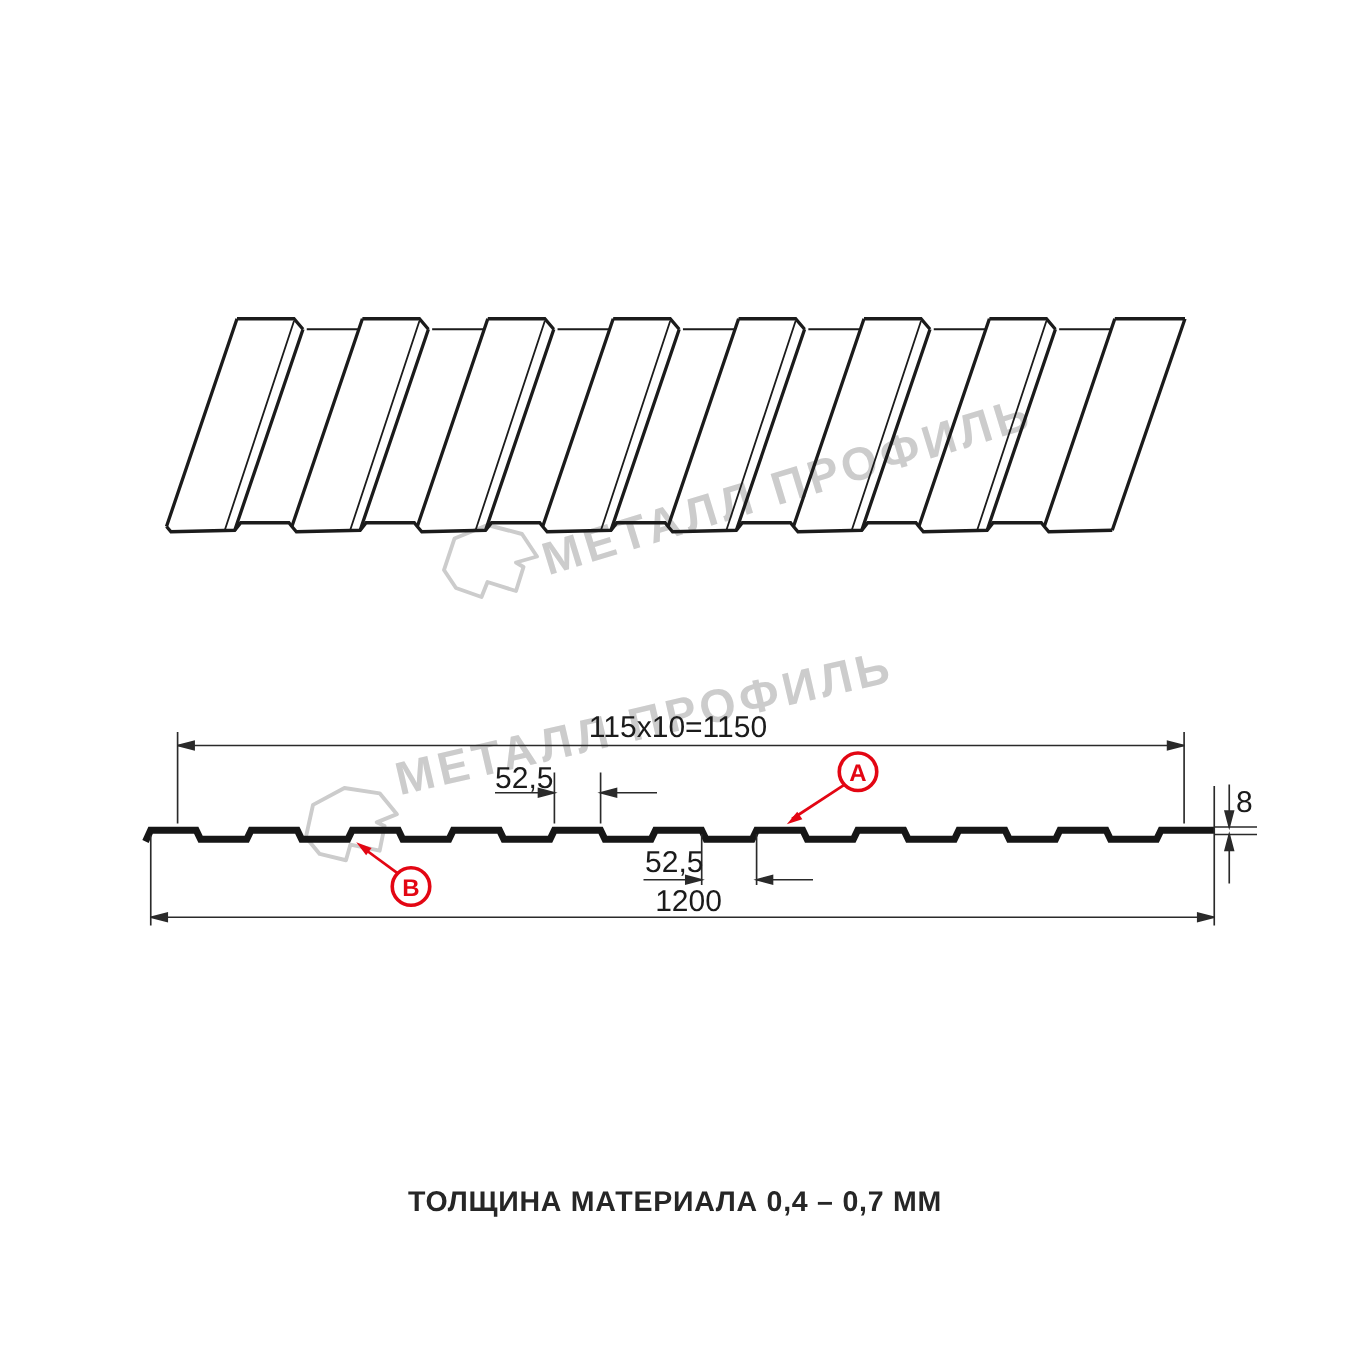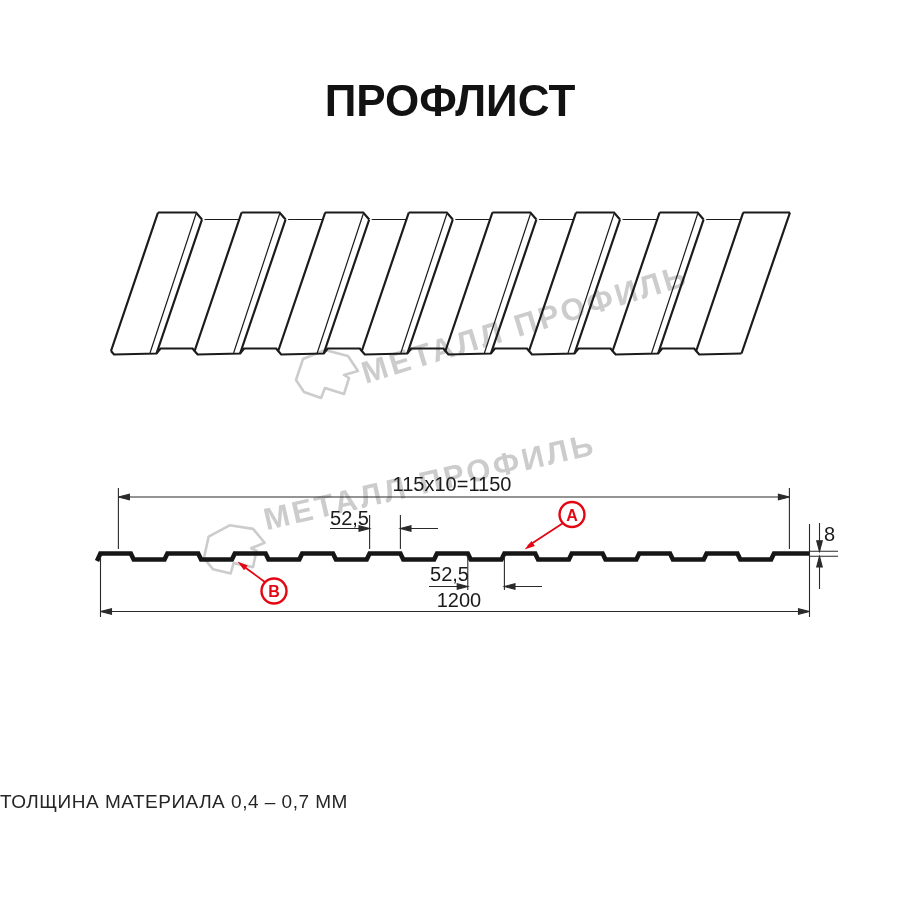--- a/index.html
+++ b/index.html
@@ -2,34 +2,33 @@
 <html><head>
 <meta charset="utf-8">
 <style>
   html,body{margin:0;padding:0;background:#ffffff;}
   .page{position:relative;width:900px;height:900px;background:#ffffff;overflow:hidden;
         font-family:"Liberation Sans",sans-serif;}
   .title{position:absolute;left:0;right:0;top:76px;text-align:center;
          font-size:44px;font-weight:800;letter-spacing:0px;color:#121212;}
   .subtitle{position:absolute;left:0;right:0;top:129px;text-align:center;
          font-size:19px;font-weight:600;letter-spacing:1px;color:#1a1a1a;}
-  .footer-note{position:absolute;left:0;right:0;top:791px;text-align:left;
-         font-size:19px;font-weight:400;letter-spacing:0.5px;color:#262626;}
+  .footer-note{position:absolute;left:0;right:0;top:791px;text-align:center;
+         font-size:19px;font-weight:700;letter-spacing:0.5px;color:#262626;}
   svg.drawing{position:absolute;left:0;top:0;}
   .dim-text{font-family:"Liberation Sans",sans-serif;font-size:20px;fill:#1b1b1b;}
   .marker-text{font-family:"Liberation Sans",sans-serif;font-size:16px;font-weight:700;fill:#e30613;}
   .wm-text{font-family:"Liberation Sans",sans-serif;font-size:31px;font-weight:700;
            letter-spacing:3px;fill:#cccccc;}
 </style>
 </head>
 <body>
 
 <div class="page">
 
-  <div class="title">ПРОФЛИСТ</div>
 
   <svg class="drawing" width="900" height="900" viewBox="0 0 900 900">
 
     <g>
       <g transform="translate(292,347)">
         <path d="M 4,33 L 11,12 L 33,3 L 56,9 L 66,24 L 52,28 L 57,31 L 52,47 L 33,41 L 29,51 L 12,45 Z" fill="none" stroke="#cccccc" stroke-width="2.6" stroke-linejoin="round"></path>
       </g>
       <text class="wm-text" x="0" y="0" text-anchor="middle" transform="translate(528,334) rotate(-17)">МЕТАЛЛ ПРОФИЛЬ</text>
     </g>
 

